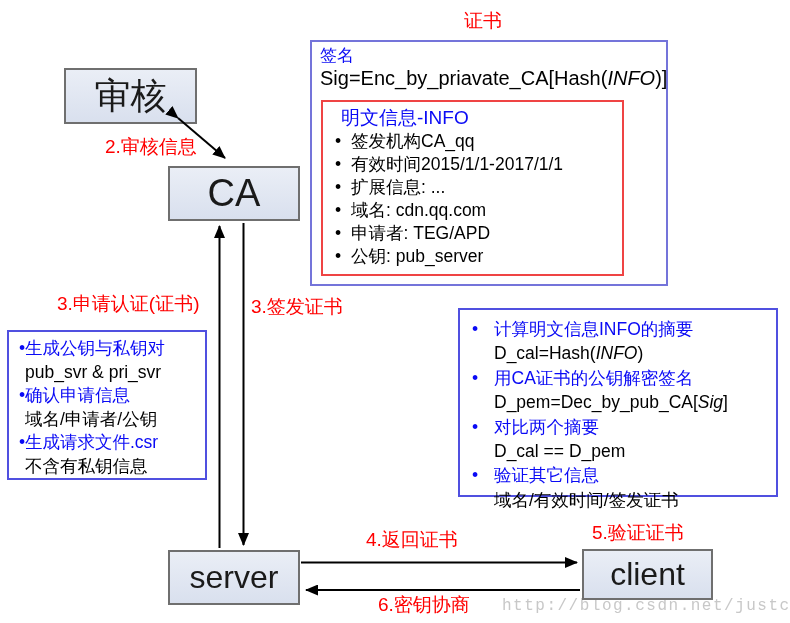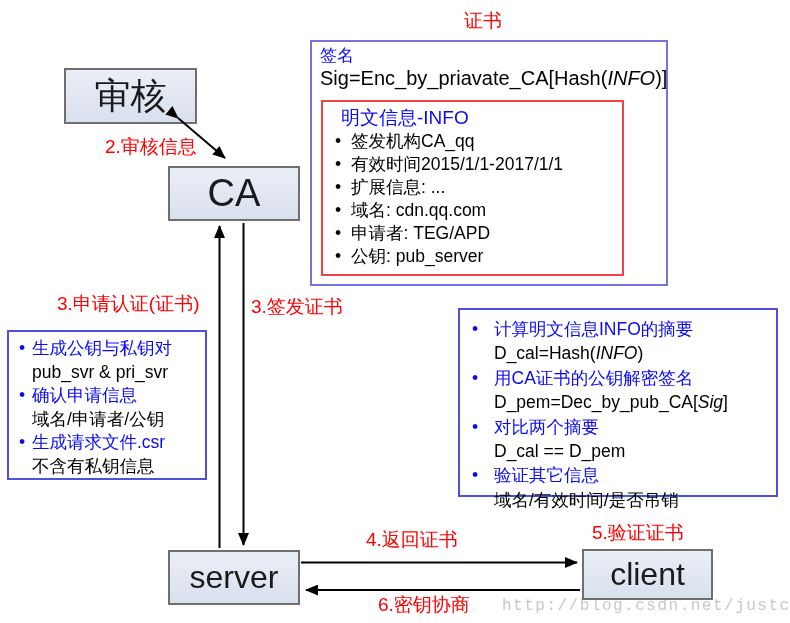--- a/index.html
+++ b/index.html
@@ -33,21 +33,21 @@
   .info-title{color:#0a0af5;font-size:19px;margin-left:18px;line-height:24px;}
   .cline{position:relative;padding-left:28px;font-size:17.5px;line-height:23px;
          color:#000;white-space:nowrap;}
   .cline::before{content:"\2022";position:absolute;left:12px;color:#000;}
 
   #left-box{left:7px;top:330px;width:200px;height:150px;border:2px solid #5050e0;
             padding-top:5px;}
   #right-box{left:458px;top:308px;width:320px;height:189px;border:2px solid #5050e0;
              padding-top:7px;}
   .line{position:relative;font-size:17.5px;color:#000;white-space:nowrap;}
-  #left-box .line{padding-left:23px;line-height:23.5px;}
+  #left-box .line{padding-left:16px;line-height:23.5px;}
   #left-box .line.bullet::before{content:"\2022";position:absolute;left:10px;}
   #right-box .line{padding-left:34px;line-height:24.4px;}
   #right-box .line.bullet::before{content:"\2022";position:absolute;left:12px;}
   .line.blue{color:#0a0af5;}
   .line.blue::before{color:#0a0af5;}
   .it{font-style:italic;}
 
   .watermark{position:absolute;left:502px;top:597px;
              font-family:"Liberation Mono","DejaVu Sans Mono",monospace;
              font-size:16px;letter-spacing:1.5px;color:#c8c8c8;white-space:nowrap;}
@@ -97,21 +97,21 @@
   </div>
 
   <div class="bluebox" id="right-box">
     <div class="line bullet blue">计算明文信息INFO的摘要</div>
     <div class="line"><span>D_cal=Hash(</span><span class="it">INFO</span><span>)</span></div>
     <div class="line bullet blue">用CA证书的公钥解密签名</div>
     <div class="line"><span>D_pem=Dec_by_pub_CA[</span><span class="it">Sig</span><span>]</span></div>
     <div class="line bullet blue">对比两个摘要</div>
     <div class="line"><span>D_cal == D_pem</span><span class="it"></span><span></span></div>
     <div class="line bullet blue">验证其它信息</div>
-    <div class="line"><span>域名/有效时间/是否吊销</span><span class="it"></span><span></span></div>
+    <div class="line"><span>域名/有效时间/签发证书</span><span class="it"></span><span></span></div>
   </div>
 
   <svg class="arrows" width="790" height="623" viewBox="0 0 790 623">
     <defs>
       <marker id="ah" markerUnits="userSpaceOnUse" markerWidth="14" markerHeight="11" refX="12" refY="5.5" orient="auto">
         <path d="M0,0 L13,5.5 L0,11 Z" fill="#000"></path>
       </marker>
     </defs>
     <line x1="178" y1="118" x2="225" y2="158" stroke="#000" stroke-width="2" marker-start="url(#ah)" marker-end="url(#ah)"></line>
     <line x1="219.5" y1="548" x2="219.5" y2="226" stroke="#000" stroke-width="2" marker-end="url(#ah)"></line>

